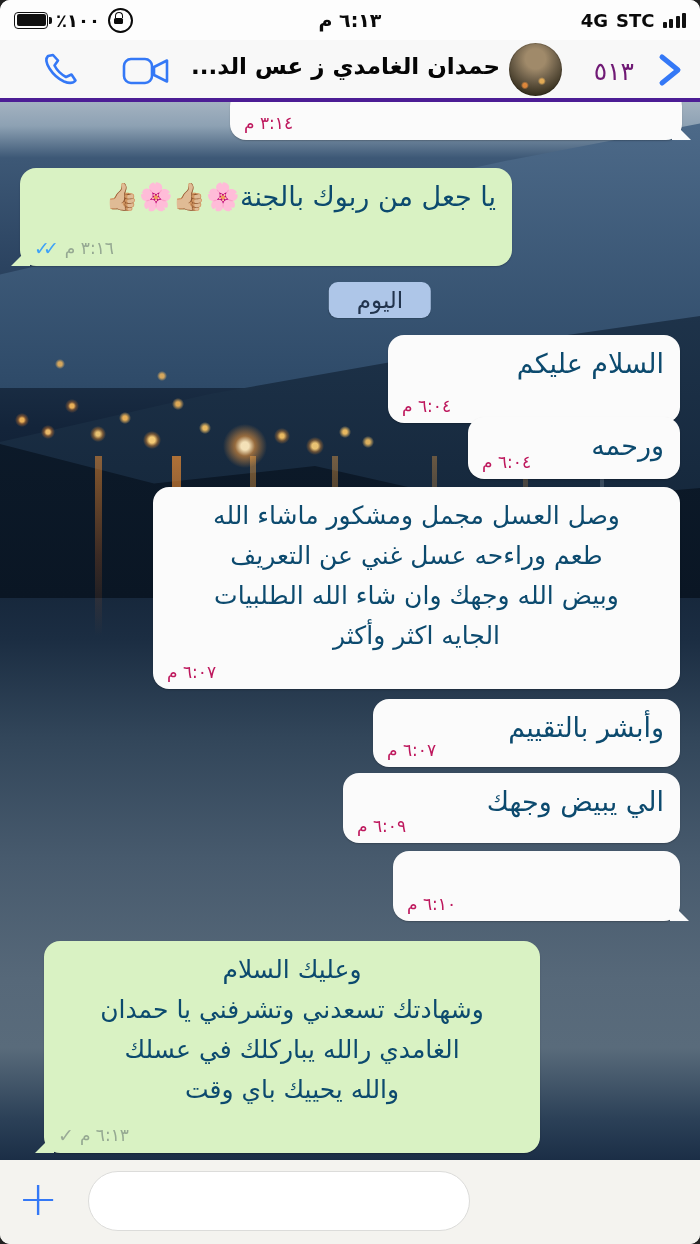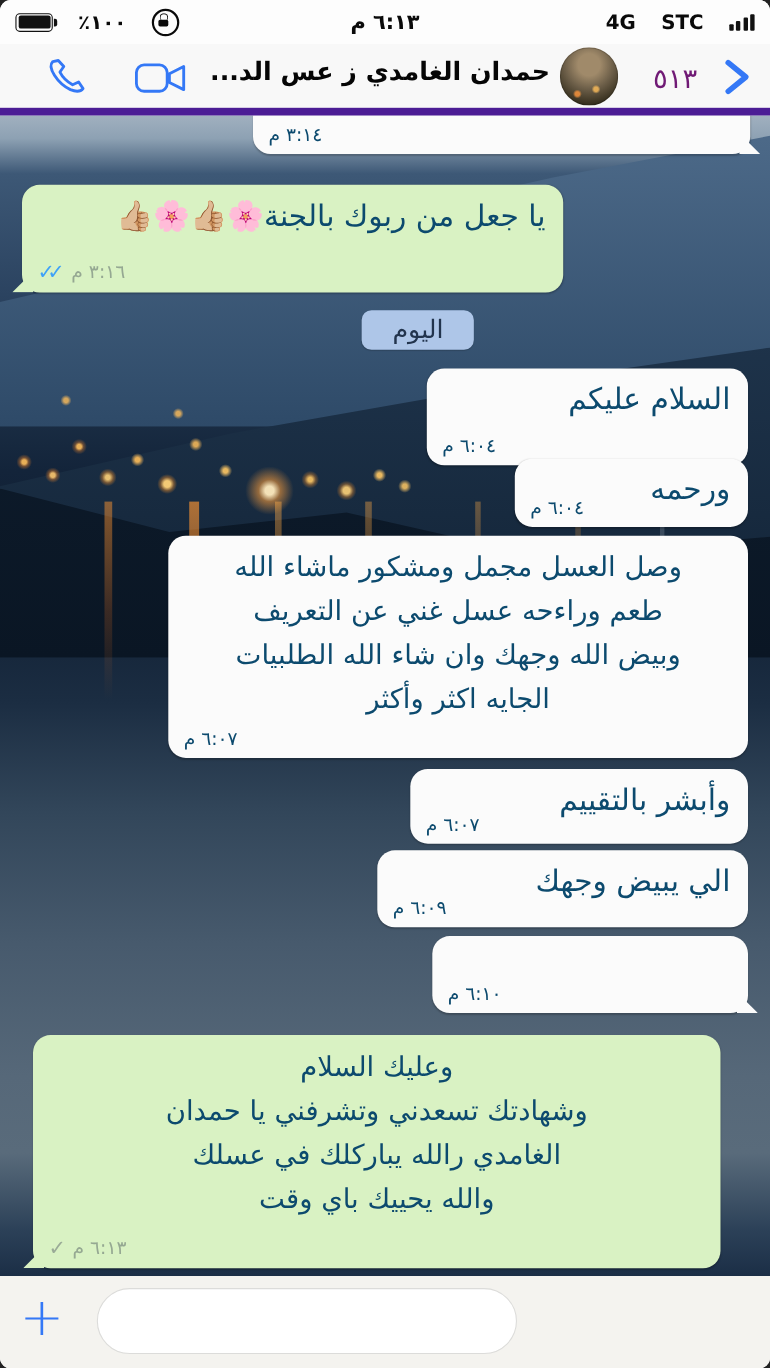--- a/index.html
+++ b/index.html
@@ -3,34 +3,34 @@
 <meta charset="utf-8">
 <style>
   html,body{margin:0;padding:0;background:#222;}
   .frame{position:relative;width:700px;height:1244px;margin:0 auto;overflow:hidden;
     font-family:"DejaVu Sans",sans-serif;background:#fff;border-radius:10px;}
 
   
   .statusbar{position:absolute;top:0;left:0;width:700px;height:40px;background:#fdfdfd;
     display:flex;align-items:center;justify-content:space-between;padding:0 14px;box-sizing:border-box;
     font-size:18px;font-weight:600;color:#0a0a0a;z-index:30;}
-  .sb-group{display:flex;align-items:center;gap:23px;}
+  .sb-group{display:flex;align-items:center;gap:8px;}
   .battery{position:relative;width:32px;height:15px;border:1.8px solid #111;border-radius:4px;}
   .battery .fill{position:absolute;inset:1.5px;background:#111;border-radius:2px;}
   .battery .tip{position:absolute;right:-5px;top:4px;width:3px;height:7px;background:#111;border-radius:0 2px 2px 0;}
   .lockicon{position:relative;width:21px;height:21px;border:2px solid #0a0a0a;border-radius:50%;}
   .lockicon .shackle{position:absolute;top:2.5px;left:5.5px;width:6px;height:5px;border:1.8px solid #0a0a0a;border-bottom:none;border-radius:4px 4px 0 0;}
   .lockicon .lockbody{position:absolute;top:8px;left:4px;width:9px;height:6px;background:#0a0a0a;border-radius:1.5px;}
   .sb-time{position:absolute;left:50%;transform:translateX(-50%);font-size:19px;font-weight:600;direction:rtl;}
   .sigbars{display:flex;align-items:flex-end;gap:2.5px;height:16px;}
   .sigbars i{display:block;width:4px;background:#111;border-radius:1px;}
 
   
   .header{position:absolute;top:40px;left:0;width:700px;height:58px;background:#f8f8f8;
-    border-bottom:7px solid #4c1d95;z-index:30;}
+    border-bottom:4px solid #4c1d95;z-index:30;}
   .hicon{position:absolute;}
   .contact-name{position:absolute;right:200px;top:13px;font-size:23px;font-weight:700;color:#050505;
     direction:rtl;white-space:nowrap;}
   .avatar{position:absolute;right:138px;top:3px;width:53px;height:53px;border-radius:50%;
     background:
       radial-gradient(circle at 30% 80%, rgba(255,150,60,.8) 0 2px, transparent 4px),
       radial-gradient(circle at 62% 72%, rgba(255,190,90,.8) 0 2px, transparent 4px),
       radial-gradient(circle at 50% 30%, #a08a6a 0 22%, #6d5f49 48%, #37301f 78%, #23201a 100%);
     box-shadow:inset 0 0 0 1px rgba(0,0,0,.15);}
   .unread{position:absolute;right:66px;top:17px;color:#701a75;font-size:25px;direction:rtl;margin-left:12px;}
@@ -85,21 +85,21 @@
 
   
   .bubble{position:absolute;border-radius:16px;box-shadow:0 1px 1.5px rgba(0,0,0,.22);box-sizing:border-box;}
   .in{background:#fbfbfb;}
   .out{background:#d9f2c3;}
   .msg-text{direction:rtl;text-align:right;white-space:pre-line;color:#0c4a6e;
     font-size:27px;line-height:40px;padding:9px 16px 6px;}
   .msg-text.small{font-size:25px;}
   .msg-text.center{text-align:center;}
   .meta{position:absolute;left:14px;bottom:7px;display:flex;align-items:center;gap:6px;
-    font-size:17px;color:#0c4a6e;}
+    font-size:17px;color:#be185d;}
   .out .meta{color:#95a892;}
   .time{direction:rtl;white-space:nowrap;}
   .ticks{letter-spacing:-7px;padding-right:7px;font-size:19px;font-weight:700;}
   .ticks.blue{color:#3fa2f7;}
   .ticks.gray{color:#9aab97;letter-spacing:0;padding-right:0;}
   .tail-r{position:absolute;right:-9px;bottom:0;width:19px;height:19px;background:#fbfbfb;
     clip-path:polygon(0 0,100% 100%,0 100%);}
   .tail-l{position:absolute;left:-9px;bottom:0;width:19px;height:19px;background:#d9f2c3;
     clip-path:polygon(100% 0,100% 100%,0 100%);}
   .frag{position:absolute;background:#222;}
@@ -230,21 +230,21 @@
         </div>
     </div>
 
     <div class="bubble in" style="right:20px;top:753px;width:287px;height:70px;">
       <div class="meta">
           <span class="time">٦:١٠ م</span>
         </div>
       <span class="tail-r"></span>
     </div>
 
-    <div class="bubble out" style="left:30px;top:843px;width:625px;height:212px;">
+    <div class="bubble out" style="left:44px;top:843px;width:496px;height:212px;">
       <div class="msg-text small center">وعليك السلام
 وشهادتك تسعدني وتشرفني يا حمدان
 الغامدي رالله يباركلك في عسلك
 والله يحييك باي وقت</div>
       <div class="meta">
         <span class="ticks gray">✓</span>
         <span class="time">٦:١٣ م</span>
       </div>
       <span class="tail-l"></span>
     </div>

